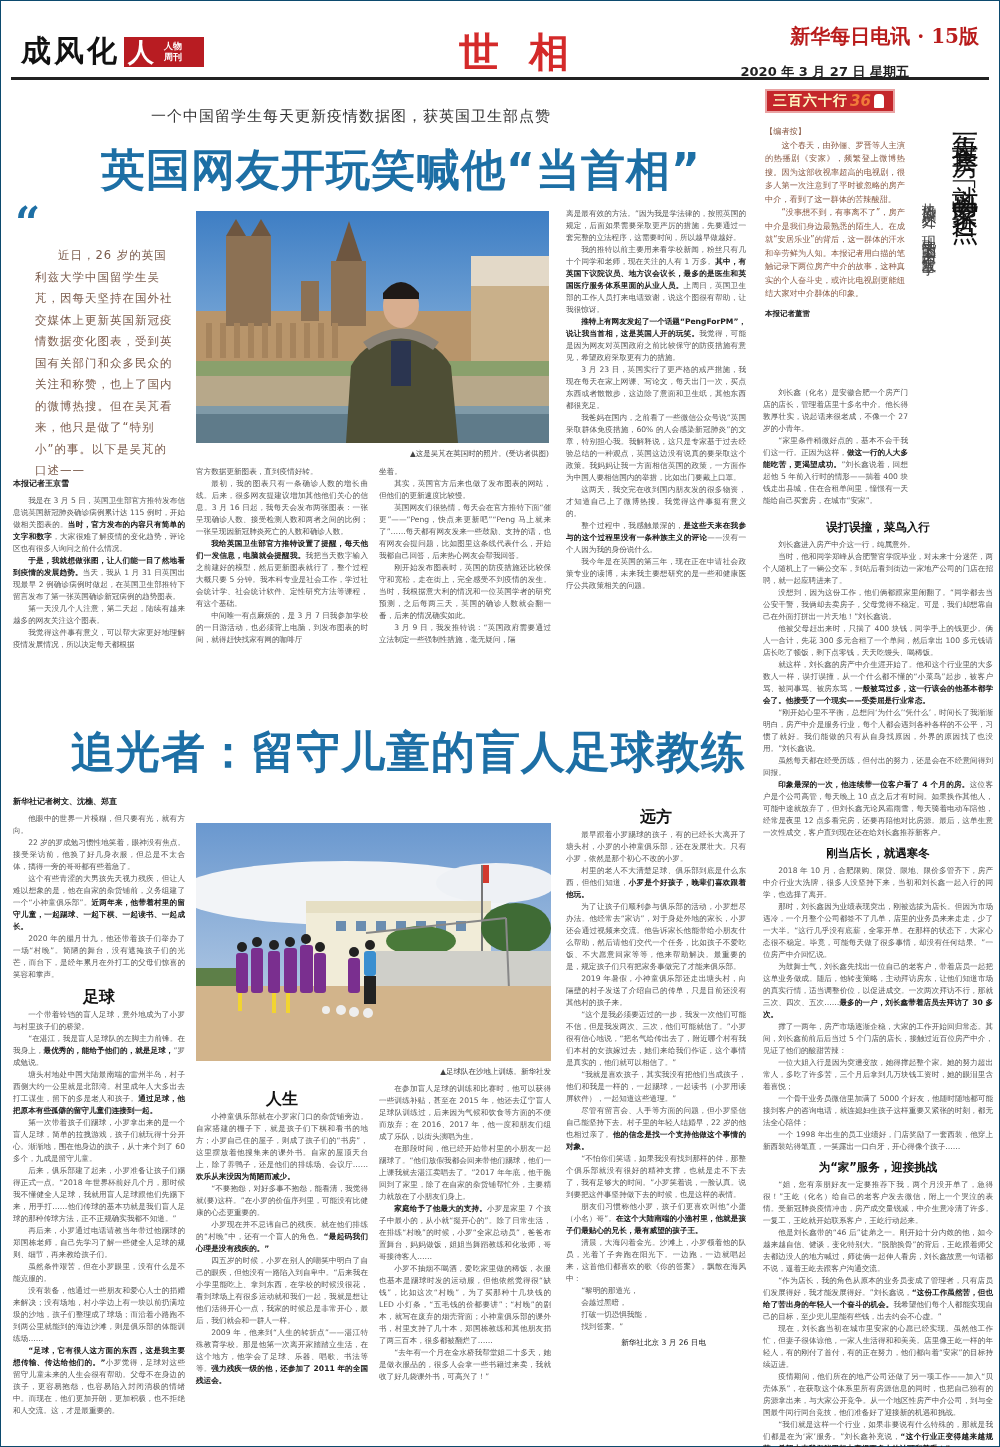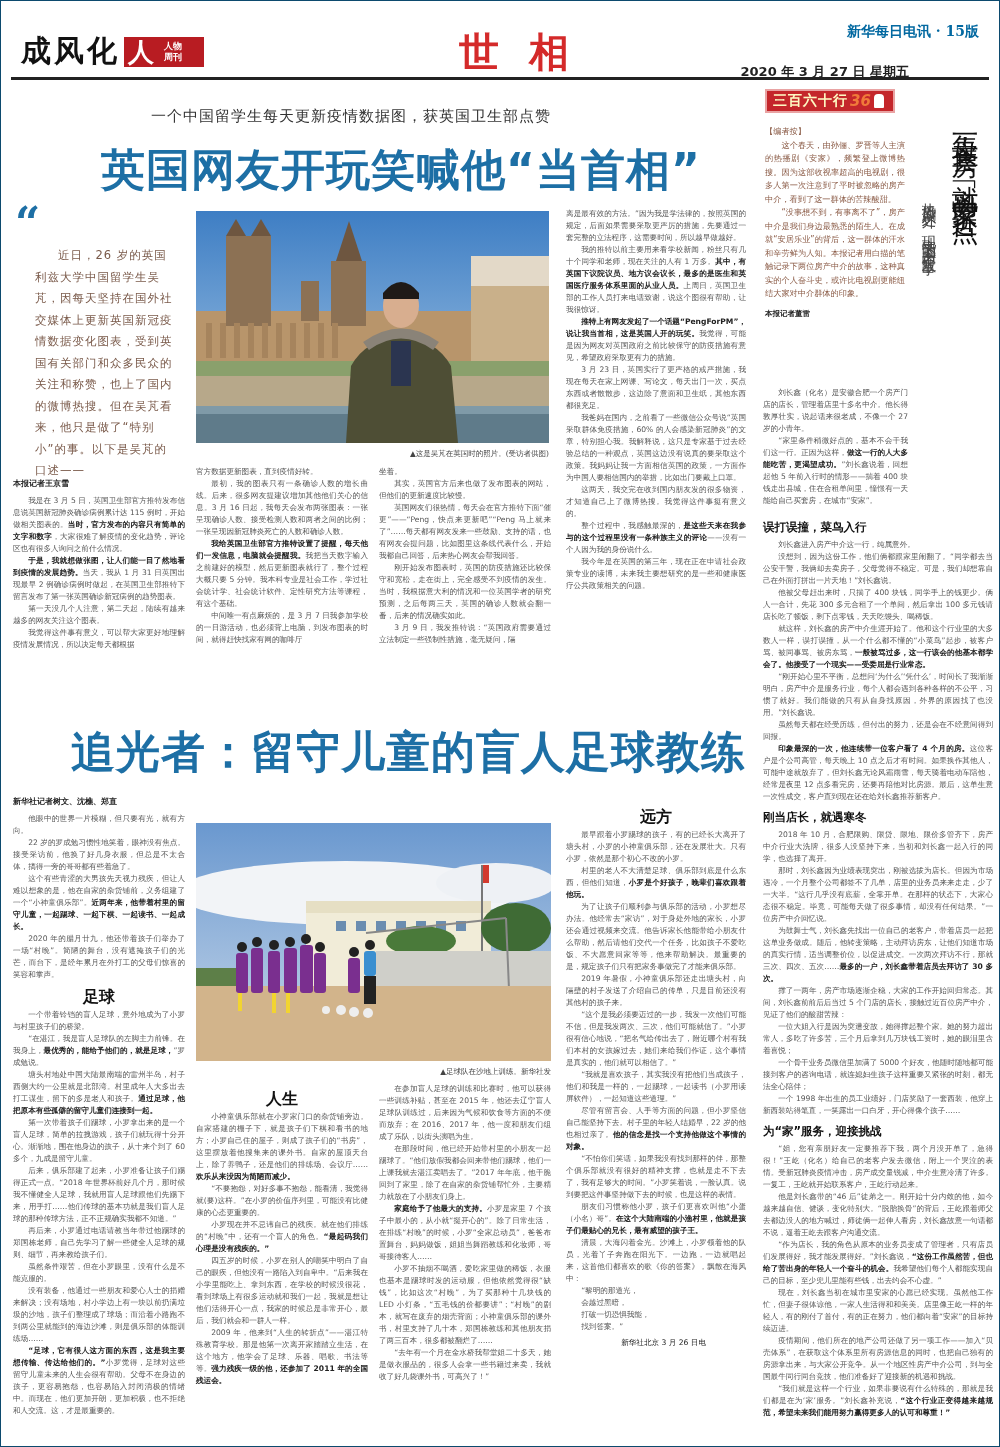--- a/index.html
+++ b/index.html
@@ -6,21 +6,21 @@
   body { width: 1000px; height: 1447px; background: #fff; font-family: "DejaVu Sans", sans-serif; color: #333; position: relative; overflow: hidden; }
   .page { position: absolute; inset: 0; border: 1px solid #0c4a6e; }
   
   .mast { position: absolute; left: 10px; right: 10px; top: 0; height: 78px; }
   .mast-logo { position: absolute; left: 10px; top: 30px; display: flex; align-items: center; }
   .mast-logo .brand { font-size: 30px; font-weight: bold; color: #111; letter-spacing: 3px; font-family: "DejaVu Sans", sans-serif; }
   .mast-logo .badge { margin-left: 4px; background: #b81c22; height: 30px; width: 80px; display: flex; align-items: center; padding: 0 4px; }
   .mast-logo .badge .ren { color: #fff; font-size: 26px; font-weight: bold; line-height: 1; }
   .mast-logo .badge .sub { color: #fff; font-size: 9px; line-height: 11px; margin-left: 10px; font-weight: bold; }
   .mast-section { position: absolute; left: 448px; top: 24px; color: #d42a2a; font-family: "DejaVu Serif", serif; font-size: 40px; font-weight: bold; letter-spacing: 30px; }
-  .mast-paper { position: absolute; right: 10px; top: 22px; color: #0369a1; font-family: "DejaVu Serif", serif; font-size: 14px; font-weight: bold; }
+  .mast-paper { position: absolute; right: 10px; top: 22px; color: #b91c1c; font-family: "DejaVu Serif", serif; font-size: 20px; font-weight: bold; }
   .mast-date { position: absolute; right: 80px; top: 62px; font-size: 13px; color: #222; font-weight: bold; }
   .mast-rule { position: absolute; left: 10px; right: 10px; top: 76px; height: 3px; background: #222; }
 
   
   .kicker { position: absolute; left: 150px; top: 106px; font-family: "DejaVu Serif", serif; font-size: 15px; color: #333; letter-spacing: 1px; }
   .headline { position: absolute; left: 100px; top: 140px; color: #1d6fa5; font-size: 44px; font-weight: bold; letter-spacing: 1px; }
   .headline2 { position: absolute; left: 70px; top: 722px; color: #1d6fa5; font-size: 44px; font-weight: bold; letter-spacing: 1px; }
   .quote-box { position: absolute; left: 14px; top: 208px; width: 160px; }
   .quote-mark { font-size: 44px; line-height: 30px; color: #1d6fa5; font-family: "DejaVu Serif", serif; font-weight: bold; }
   .quote-text { margin-top: 6px; padding-left: 20px; font-size: 11.5px; line-height: 21.5px; color: #7a5a4a; text-indent: 2em; letter-spacing: 1px; }
@@ -38,21 +38,21 @@
   .rail-banner .n { color: #f07a3a; font-size: 15px; font-weight: bold; margin-left: 2px; font-style: italic; }
   .rail-banner .fig { width: 10px; height: 14px; background: #fff; margin-left: 3px; border-radius: 4px 4px 1px 1px; }
   .editor-note { position: absolute; left: 764px; top: 124px; width: 140px; font-size: 8.2px; line-height: 13.5px; color: #8a5a45; text-align: justify; }
   .editor-note .lbl { color: #8a5a45; }
   .editor-note p { text-indent: 2em; }
   .vtitle { position: absolute; left: 946px; top: 112px; writing-mode: vertical-rl; font-size: 27px; color: #111; font-family: "DejaVu Sans", sans-serif; letter-spacing: 4px; }
   .vsub { position: absolute; left: 918px; top: 190px; writing-mode: vertical-rl; font-size: 14.5px; color: #444; font-family: "DejaVu Serif", serif; letter-spacing: 3px; }
   .rail-col { position: absolute; left: 762px; width: 230px; font-size: 7.6px; line-height: 12px; color: #555; text-align: justify; }
   .rail-col p { text-indent: 2em; }
   .rail-col p b { color: #222; }
-  .rail-sub { font-size: 11.5px; font-weight: bold; color: #111; margin: 8px 0 6px; text-indent: 0 !important; }
+  .rail-sub { font-size: 11.5px; font-weight: bold; color: #111; text-align: center; margin: 8px 0 6px; text-indent: 0 !important; }
 </style>
 </head>
 <body>
 
 <div class="page">
 
   <div class="mast">
     <div class="mast-logo">
       <span class="brand">成风化</span>
       <span class="badge">
@@ -295,20 +295,21 @@
   <div class="vsub">热播剧之外，现实中的房产中介故事</div>
 
   <div class="rail-col" style="top:386px; width:145px;">
     <p><span>刘长鑫（化名）是安徽合肥一个房产门店的店长，管理着店里十多名中介。他长得敦厚壮实，说起话来很老成，不像一个 27 岁的小青年。</span></p>
     <p><span>“家里条件稍微好点的，基本不会干我们这一行。正因为这样，</span><b>做这一行的人大多能吃苦，更渴望成功。</b><span>”刘长鑫说着，回想起他 5 年前入行时的情形——揣着 400 块钱走出县城，住在合租单间里，憧憬有一天能给自己买套房，在城市“安家”。</span></p>
   </div>
 
   <div class="rail-col" style="top:512px;">
     <p class="rail-sub">误打误撞，菜鸟入行</p>
     <p><span>刘长鑫进入房产中介这一行，纯属意外。</span></p>
+    <p><span>当时，他和同学郑峰从合肥警官学院毕业，对未来十分迷茫，两个人随机上了一辆公交车，到站后看到街边一家地产公司的门店在招聘，就一起应聘进来了。</span></p>
     <p><span>没想到，因为这份工作，他们俩都跟家里闹翻了。“同学都去当公安干警，我俩却去卖房子，父母觉得不稳定。可是，我们却想靠自己在外面打拼出一片天地！”刘长鑫说。</span></p>
     <p><span>他被父母赶出来时，只揣了 400 块钱，同学手上的钱更少。俩人一合计，先花 300 多元合租了一个单间，然后拿出 100 多元钱请店长吃了顿饭，剩下点零钱，天天吃馒头、喝稀饭。</span></p>
     <p><span>就这样，刘长鑫的房产中介生涯开始了。他和这个行业里的大多数人一样，误打误撞，从一个什么都不懂的“小菜鸟”起步，被客户骂、被同事骂、被房东骂，</span><b>一般被骂过多，这一行该会的他基本都学会了。他接受了一个现实——受委屈是行业常态。</b></p>
     <p><span>“刚开始心里不平衡，总想问‘为什么’‘凭什么’，时间长了我渐渐明白，房产中介是服务行业，每个人都会遇到各种各样的不公平，习惯了就好。我们能做的只有从自身找原因，外界的原因找了也没用。”刘长鑫说。</span></p>
     <p><span>虽然每天都在经受历练，但付出的努力，还是会在不经意间得到回报。</span></p>
     <p><b>印象最深的一次，他连续带一位客户看了 4 个月的房。</b><span>这位客户是个公司高管，每天晚上 10 点之后才有时间。如果换作其他人，可能中途就放弃了，但刘长鑫无论风霜雨雪，每天骑着电动车陪他，经常是夜里 12 点多看完房，还要再陪他对比房源。最后，这单生意一次性成交，客户直到现在还在给刘长鑫推荐新客户。</span></p>
 
     <p class="rail-sub">刚当店长，就遇寒冬</p>
     <p><span>2018 年 10 月，合肥限购、限贷、限地、限价多管齐下，房产中介行业大洗牌，很多人没坚持下来，当初和刘长鑫一起入行的同学，也选择了离开。</span></p>
     <p><span>那时，刘长鑫因为业绩表现突出，刚被选拔为店长。但因为市场遇冷，一个月整个公司都签不了几单，店里的业务员来来走走，少了一大半。“这行几乎没有底薪，全靠开单。在那样的状态下，大家心态很不稳定。毕竟，可能每天做了很多事情，却没有任何结果。”一位房产中介回忆说。</span></p>

